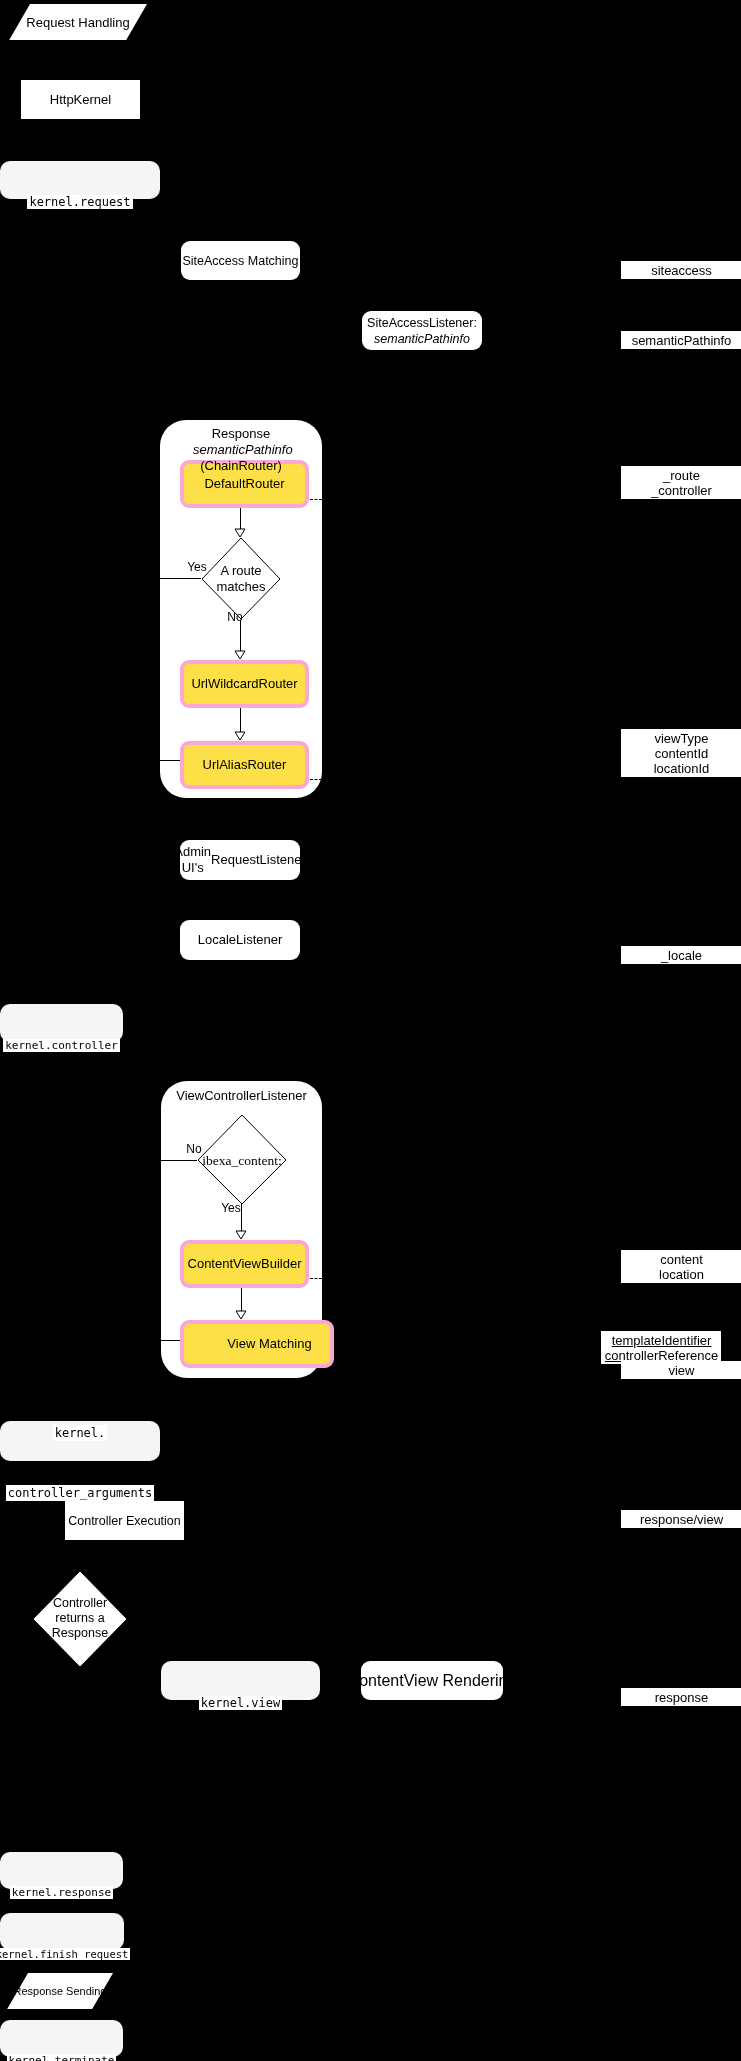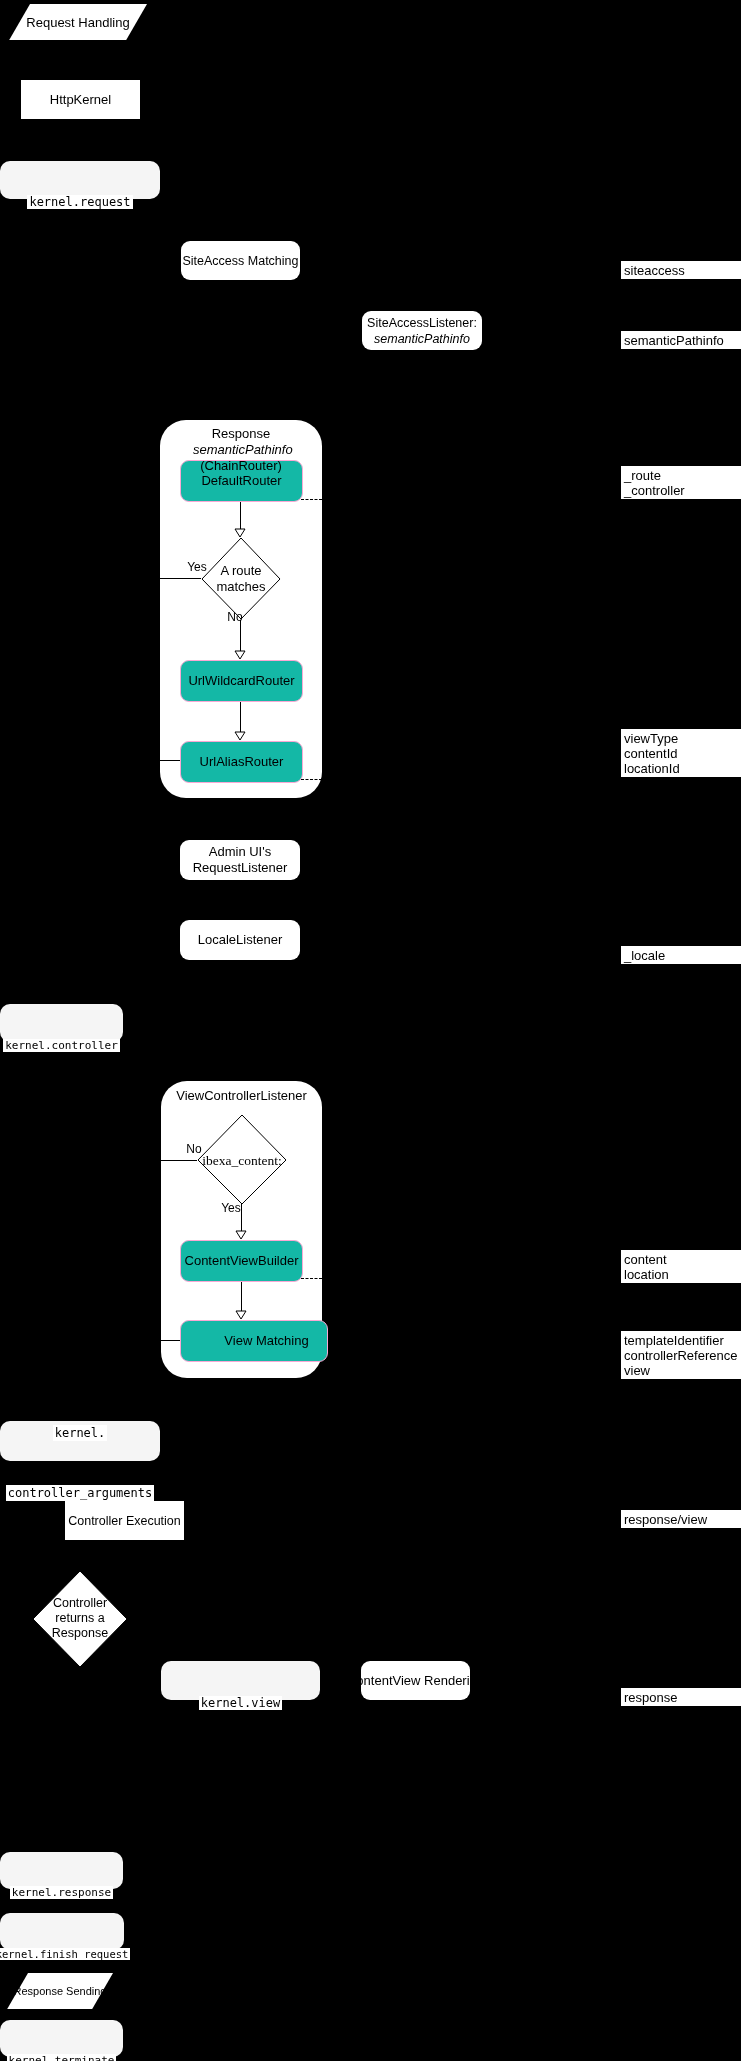--- a/index.html
+++ b/index.html
@@ -2,27 +2,27 @@
 <html><head>
 <meta charset="utf-8">
 <style>
   html,body{margin:0;padding:0;background:#000;}
   #canvas{position:relative;width:741px;height:2061px;background:#000;overflow:hidden;
           font-family:"Liberation Sans",sans-serif;color:#000;}
   .abs{position:absolute;}
   .rect{background:#fff;display:flex;align-items:center;justify-content:center;
         text-align:center;font-size:13px;line-height:16px;}
   .rnd{border-radius:9px;}
-  .inner{border:1px solid #f9a8d4;background:#14b8a6;border-radius:9px;z-index:4;}
+  .inner{border:4px solid #f9a8d4;background:#fde047;border-radius:9px;z-index:4;}
   .container{background:#fff;border-radius:26px;z-index:1;}
   .gray{background:#f5f5f5;border-radius:10px;display:flex;flex-direction:column;
         align-items:center;justify-content:center;
         font-family:"DejaVu Sans Mono",monospace;z-index:2;}
   .gray span{background:#fff;padding:0 2px;white-space:pre;margin-top:44px;}
-  .ann{background:#fff;font-size:13px;line-height:15px;padding:2px 2px 1px 3px;z-index:2;}
+  .ann{background:#fff;font-size:13px;line-height:15px;padding:2px 2px 1px 3px;z-index:2;text-align:center;}
   .hline{border-top:1px solid #000;height:0;z-index:3;}
   .vline{border-left:1px solid #000;width:0;z-index:3;}
   .dash{border-top:1px dashed #000;height:0;z-index:3;}
   .lbl{font-size:12px;line-height:13px;z-index:5;text-align:center;}
   .dtext{z-index:5;text-align:center;font-size:13px;line-height:16px;}
   .it{font-style:italic;}
   .serif{font-family:"Liberation Serif",serif;font-size:13.5px;}
   .skew{transform:skewX(-30deg);transform-origin:top left;background:#fff;z-index:2;}
   .ptext{z-index:3;display:flex;align-items:center;justify-content:center;
          text-align:center;font-size:13px;white-space:nowrap;}
@@ -101,21 +101,21 @@
     <div>_route</div>
     <div>_controller</div>
   </div>
 
   <div class="abs ann" style="left:621px;top:729px;width:115px;">
     <div>viewType</div>
     <div>contentId</div>
     <div>locationId</div>
   </div>
 
-  <div class="abs rect rnd" style="left:180px;top:840px;width:120px;height:40px;flex-direction:column;">
+  <div class="abs rect rnd" style="left:180px;top:840px;width:120px;height:40px;flex-direction:row;">
     <div>Admin UI's</div>
     <div>RequestListener</div>
   </div>
 
   <div class="abs rect rnd" style="left:180px;top:920px;width:120px;height:40px;">LocaleListener</div>
 
   <div class="abs ann" style="left:621px;top:946px;width:115px;">_locale</div>
 
   <div class="abs gray" style="left:0px;top:1004px;width:123px;height:38px;font-size:11px;">
     <span>kernel.controller</span>
@@ -147,21 +147,21 @@
 
   <div class="abs rect inner" style="left:180px;top:1320px;width:121px;height:40px;padding-left:25px;">View Matching</div>
   <div class="abs hline" style="left:161px;top:1340px;width:19px;"></div>
   <div class="abs dash" style="left:301px;top:1358px;width:21px;"></div>
 
   <div class="abs ann" style="left:621px;top:1250px;width:115px;">
     <div>content</div>
     <div>location</div>
   </div>
 
-  <div class="abs ann" style="left:621px;top:1331px;width:115px;">
+  <div class="abs ann" style="left:601px;top:1331px;width:115px;text-decoration:underline;">
     <div>templateIdentifier</div>
     <div>controllerReference</div>
   </div>
 
   <div class="abs ann" style="left:621px;top:1361px;width:115px;">view</div>
 
   <div class="abs gray" style="left:0px;top:1421px;width:160px;height:40px;font-size:12px;line-height:16px;">
     <span>kernel.</span>
     <span>controller_arguments</span>
   </div>
@@ -176,21 +176,21 @@
   <div class="abs dtext" style="left:32px;top:1596px;width:96px;font-size:12.5px;line-height:15px;">
     <span>Controller</span><br>
     <span>returns a</span><br>
     <span>Response</span>
   </div>
 
   <div class="abs gray" style="left:161px;top:1661px;width:159px;height:39px;font-size:12px;">
     <span>kernel.view</span>
   </div>
 
-  <div class="abs rect rnd" style="left:361px;top:1661px;width:109px;height:39px;font-size:13px;white-space:nowrap;">ContentView Rendering</div>
+  <div class="abs rect rnd" style="left:361px;top:1661px;width:142px;height:39px;font-size:16px;white-space:nowrap;">ContentView Rendering</div>
 
   <div class="abs ann" style="left:621px;top:1688px;width:115px;">response</div>
 
   <div class="abs gray" style="left:0px;top:1852px;width:123px;height:37px;font-size:11px;">
     <span>kernel.response</span>
   </div>
 
   <div class="abs gray" style="left:0px;top:1913px;width:124px;height:37px;font-size:10.5px;">
     <span>kernel.finish_request</span>
   </div>

